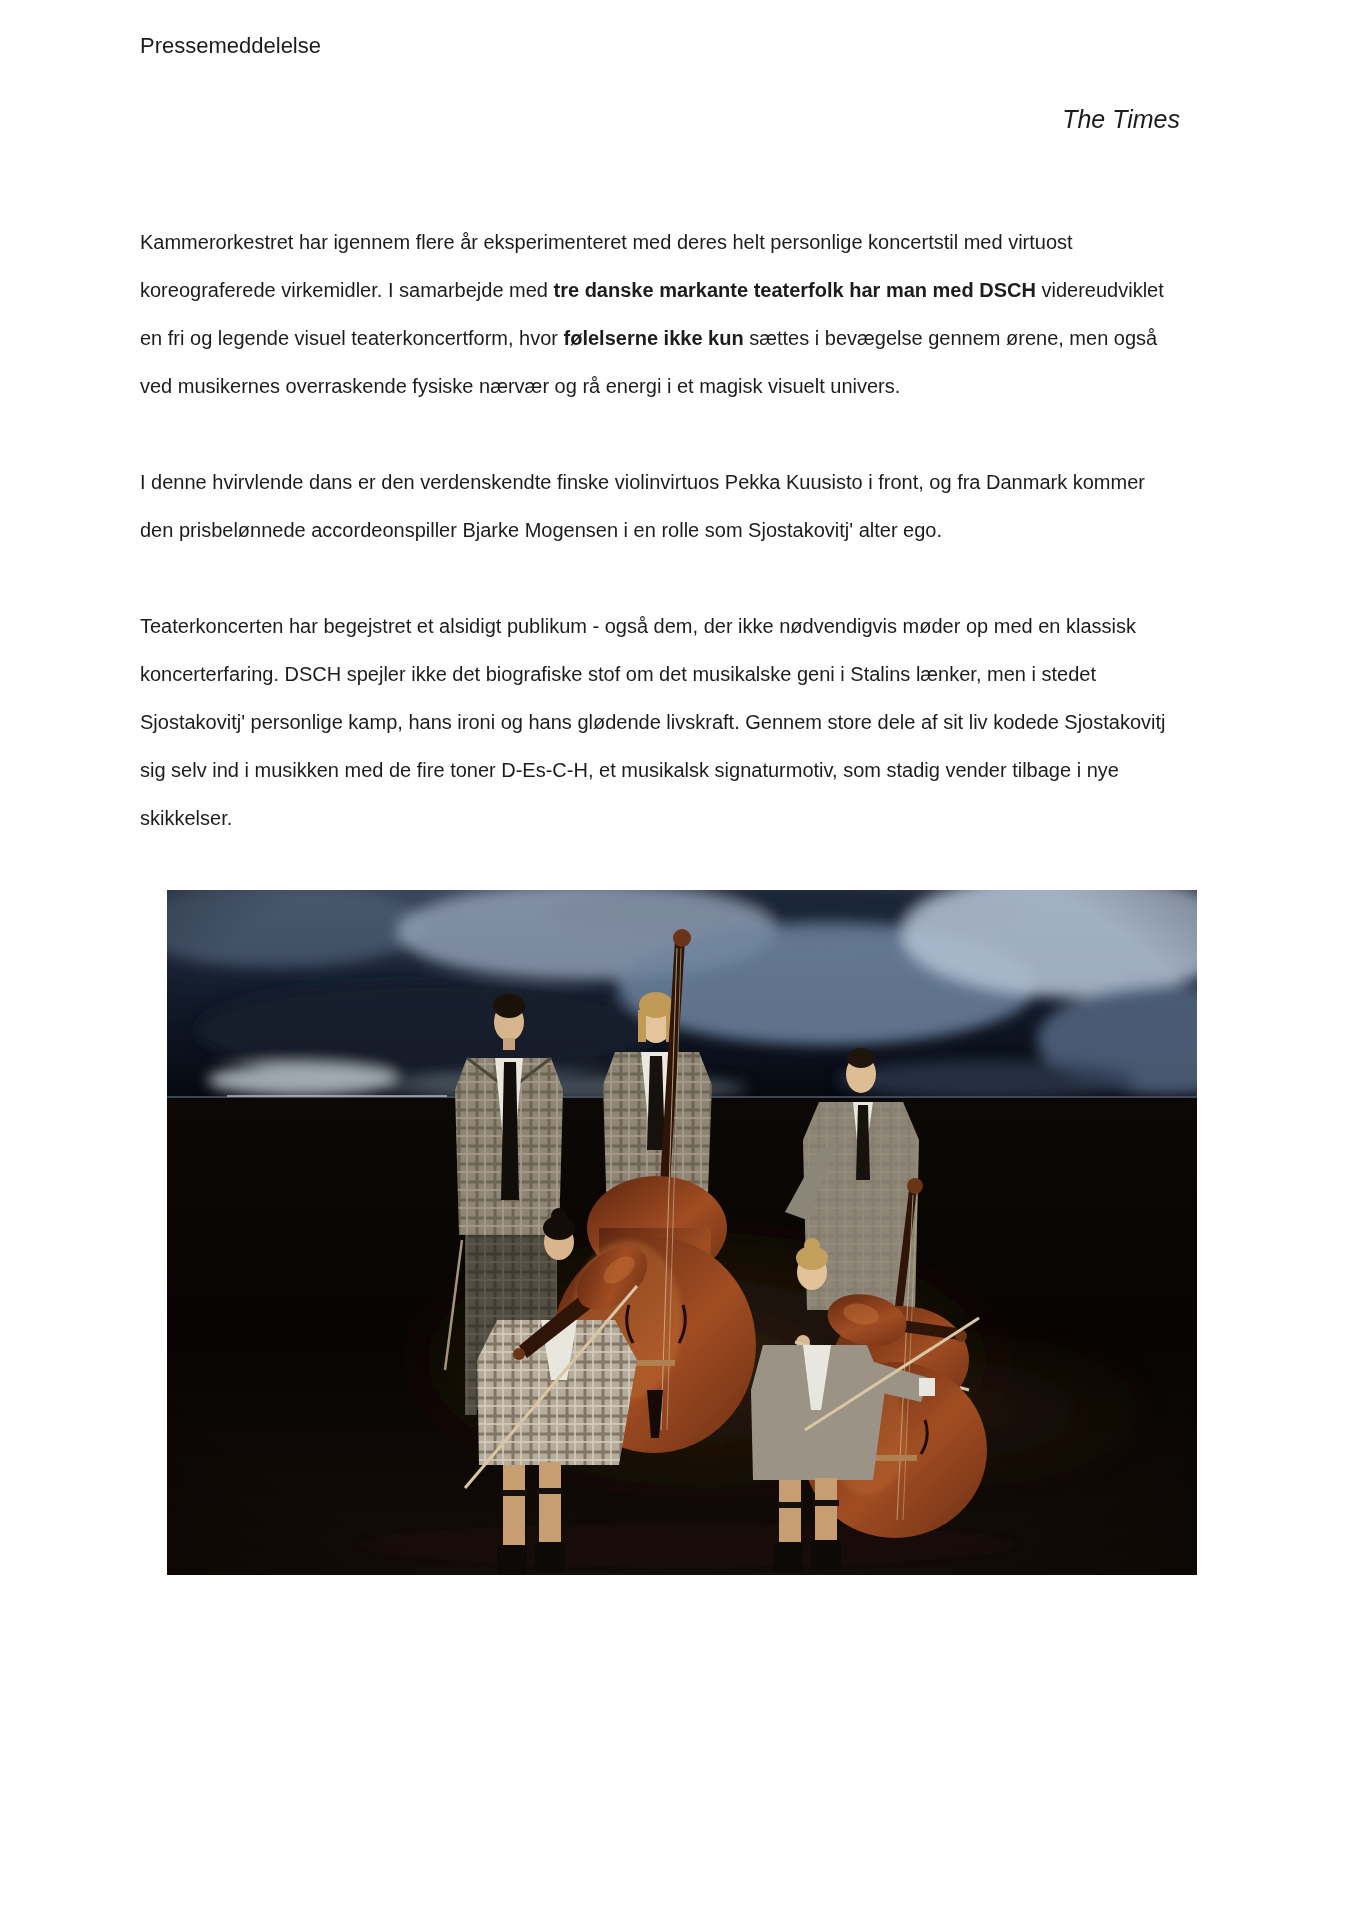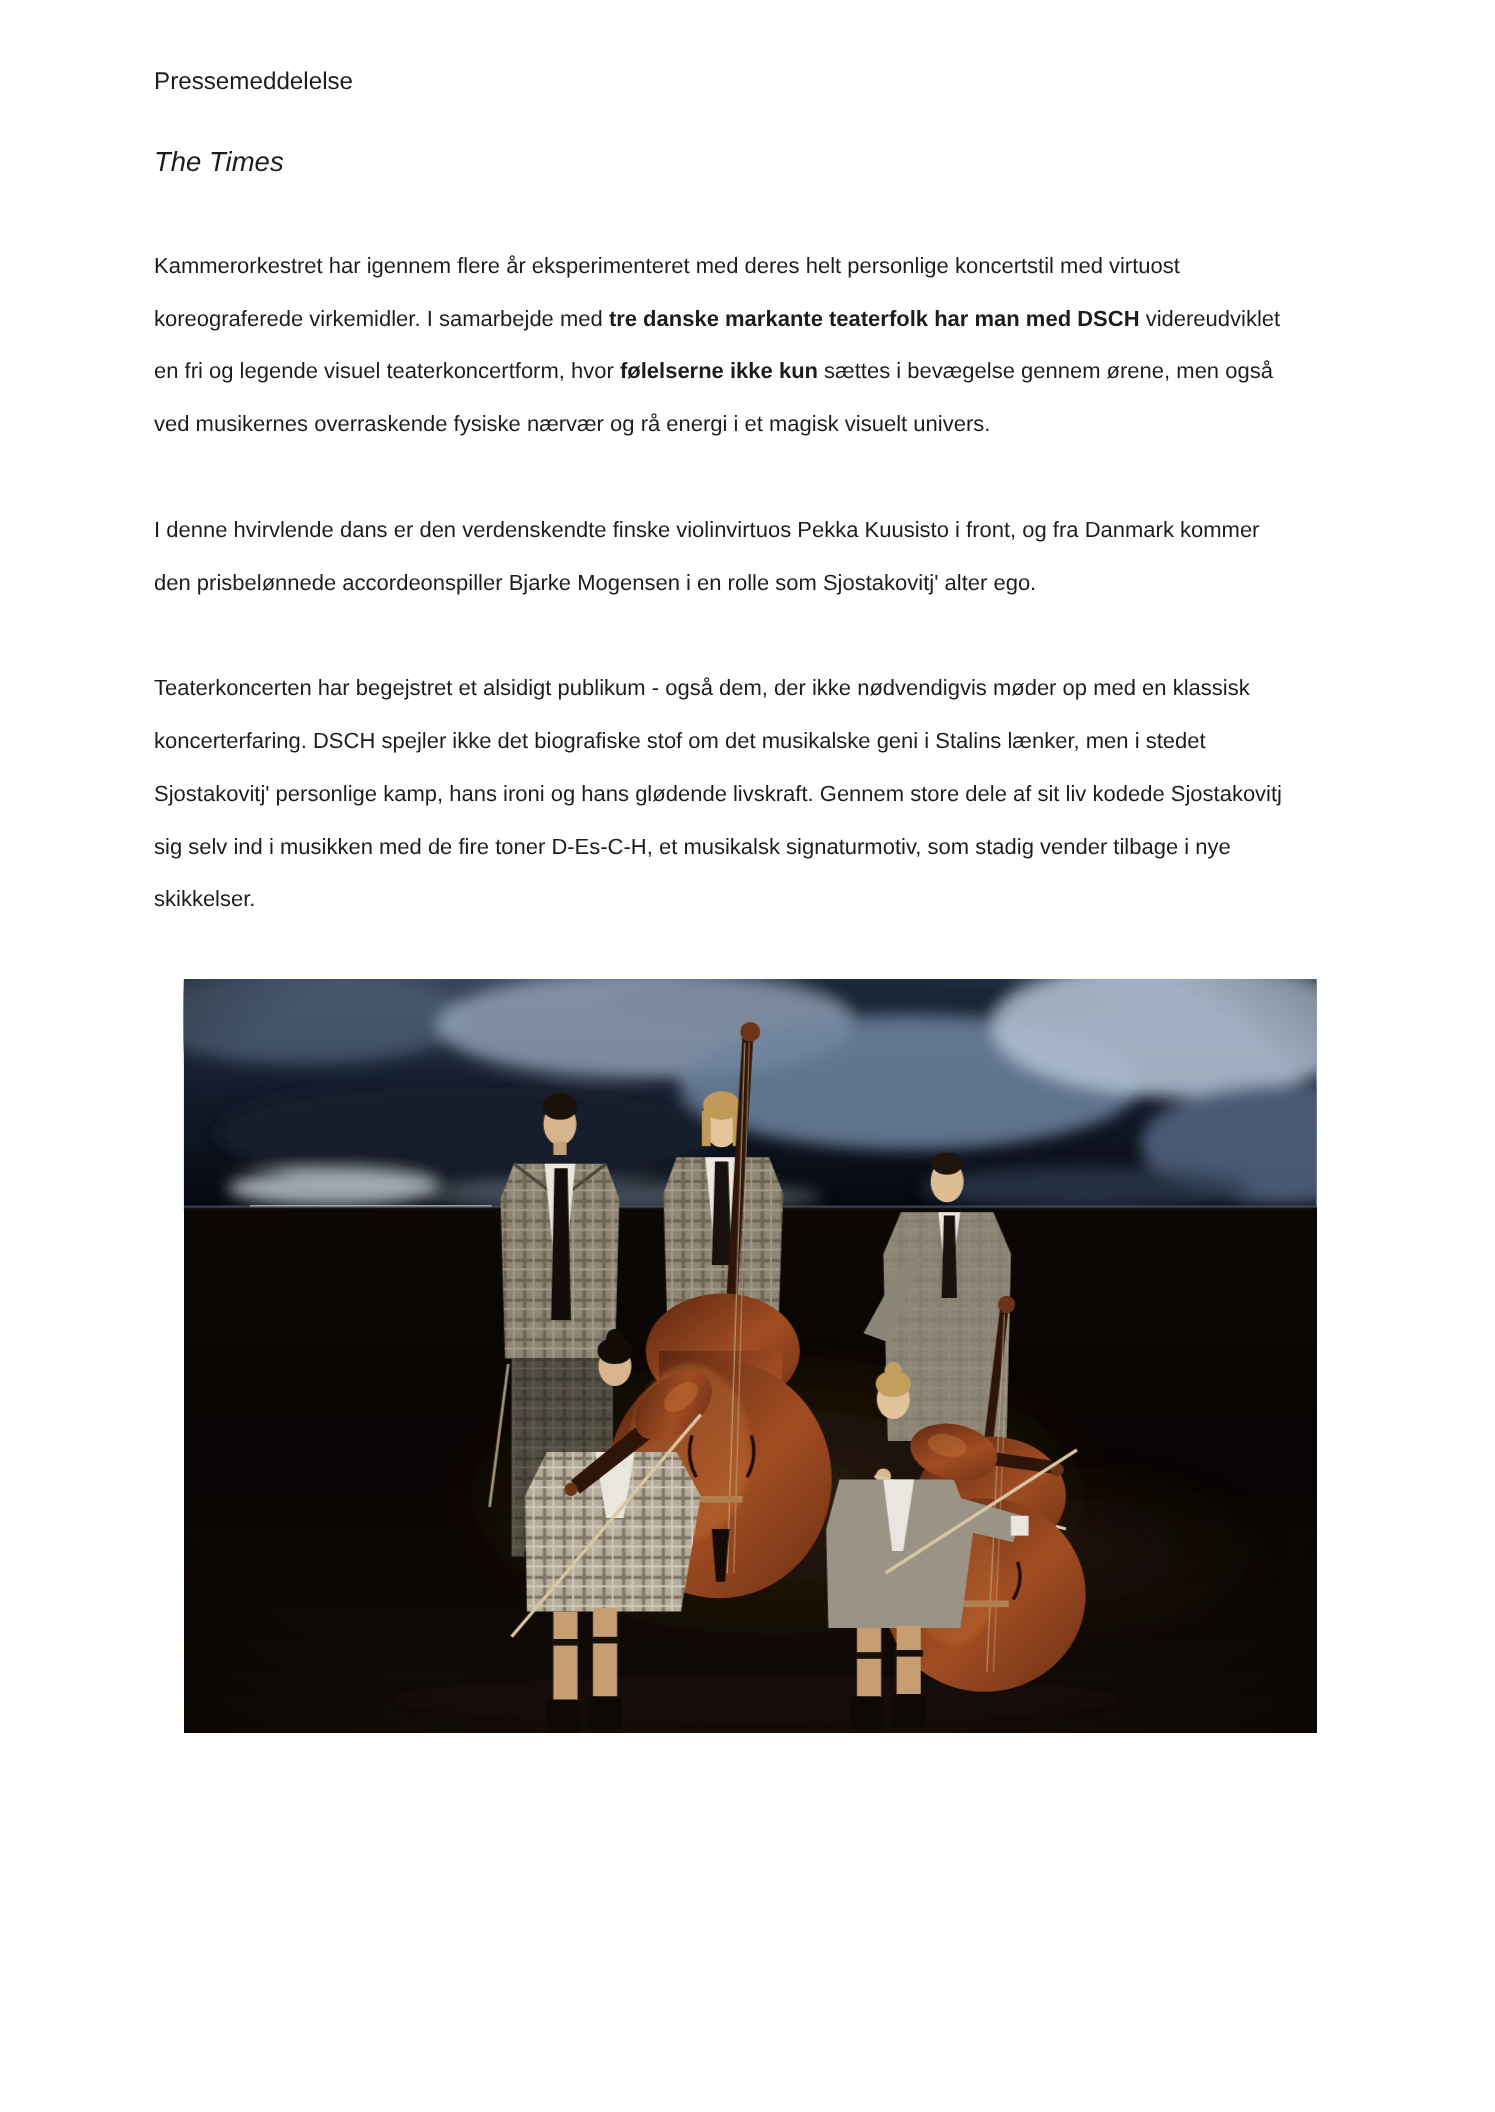--- a/index.html
+++ b/index.html
@@ -1,22 +1,22 @@
 <!DOCTYPE html>
 <html lang="da"><head>
 <meta charset="utf-8">
 <style>
   html,body{margin:0;padding:0;background:#ffffff;}
   body{
     width:1359px;height:1920px;position:relative;overflow:hidden;
     font-family:"Liberation Sans",sans-serif;color:#1c1c1c;
   }
-  .doc{width:1040px;margin:0 0 0 140px;padding-top:60px;}
+  .doc{width:1040px;margin:0 0 0 140px;padding-top:32px;}
   .kicker{font-size:22px;line-height:28px;margin:0 0 44px 0;}
-  .title{font-size:25px;line-height:30px;font-style:italic;text-align:left;margin:0 0 56px 0;font-weight:400;}
+  .title{font-size:25px;line-height:30px;font-style:italic;text-align:right;margin:0 0 84px 0;font-weight:400;}
   .body-text p{font-size:20px;line-height:48px;margin:0 0 48px 0;}
   .body-text .b{font-weight:700;}
   figure.stage-photo{margin:6px 0 0 27px;padding:0;width:1030px;height:685px;}
   figure.stage-photo svg{display:block;width:1030px;height:685px;}
 </style>
 </head>
 <body>
 
 <div class="doc">
 

